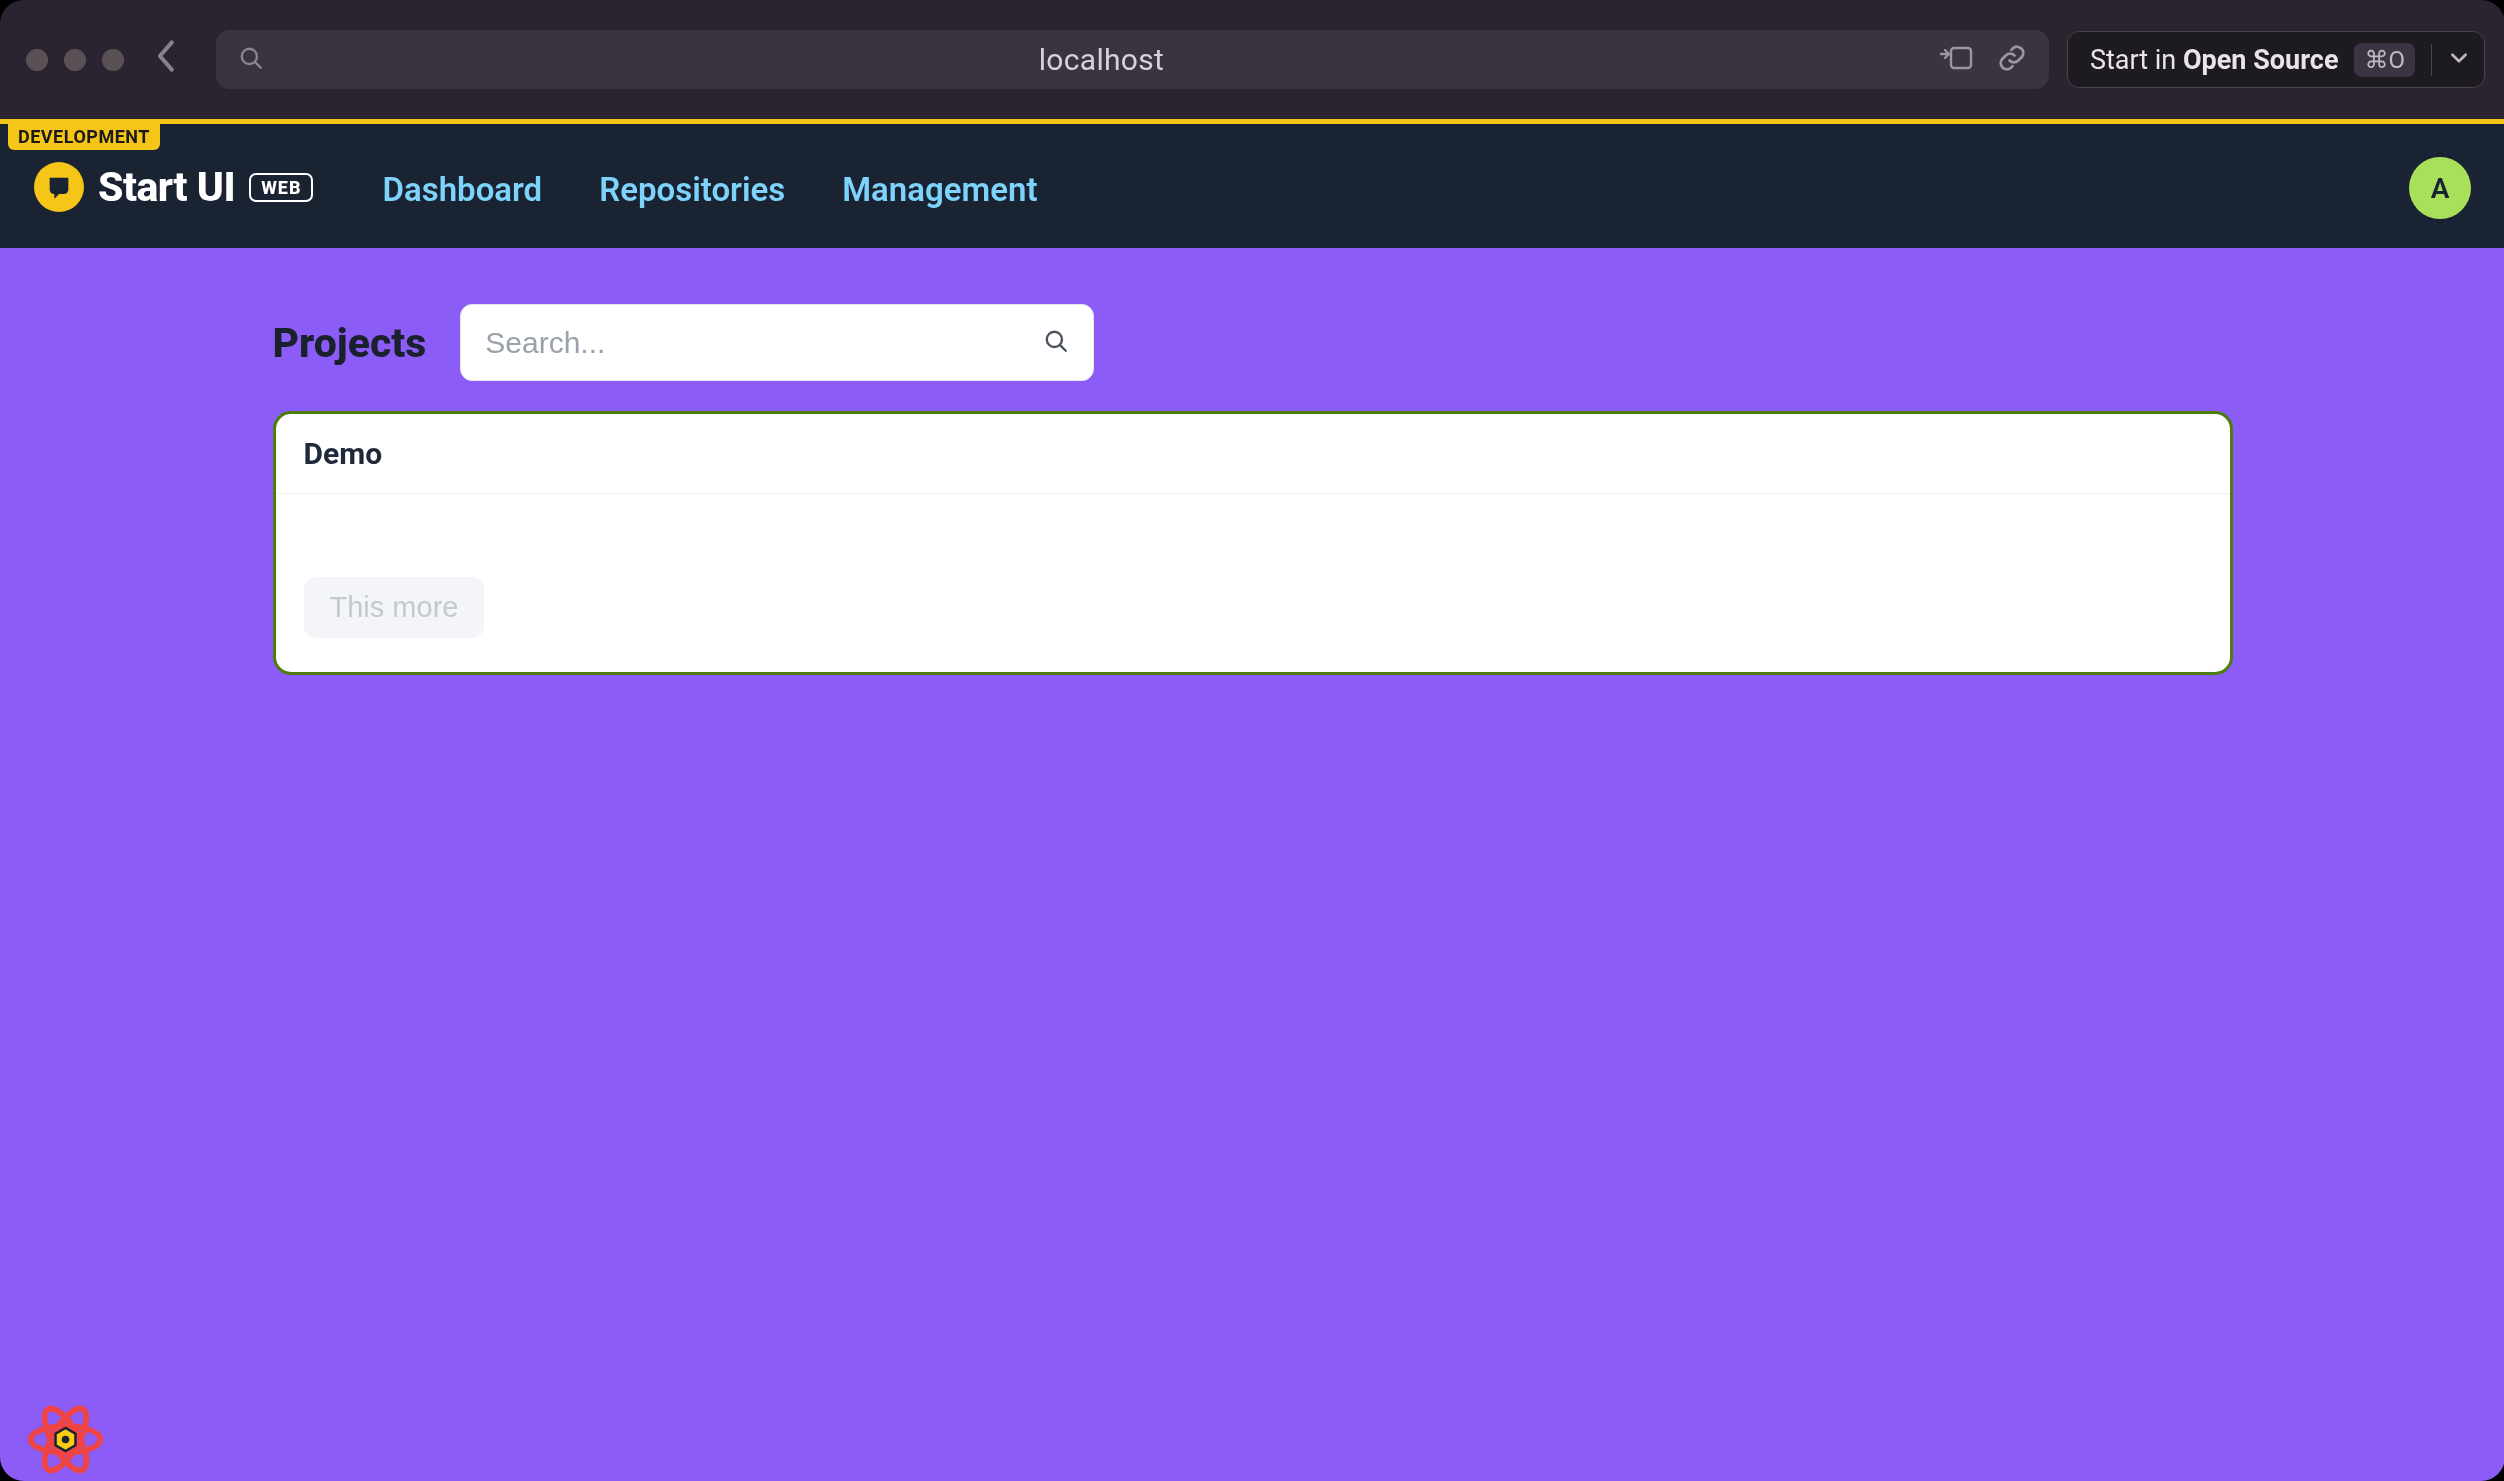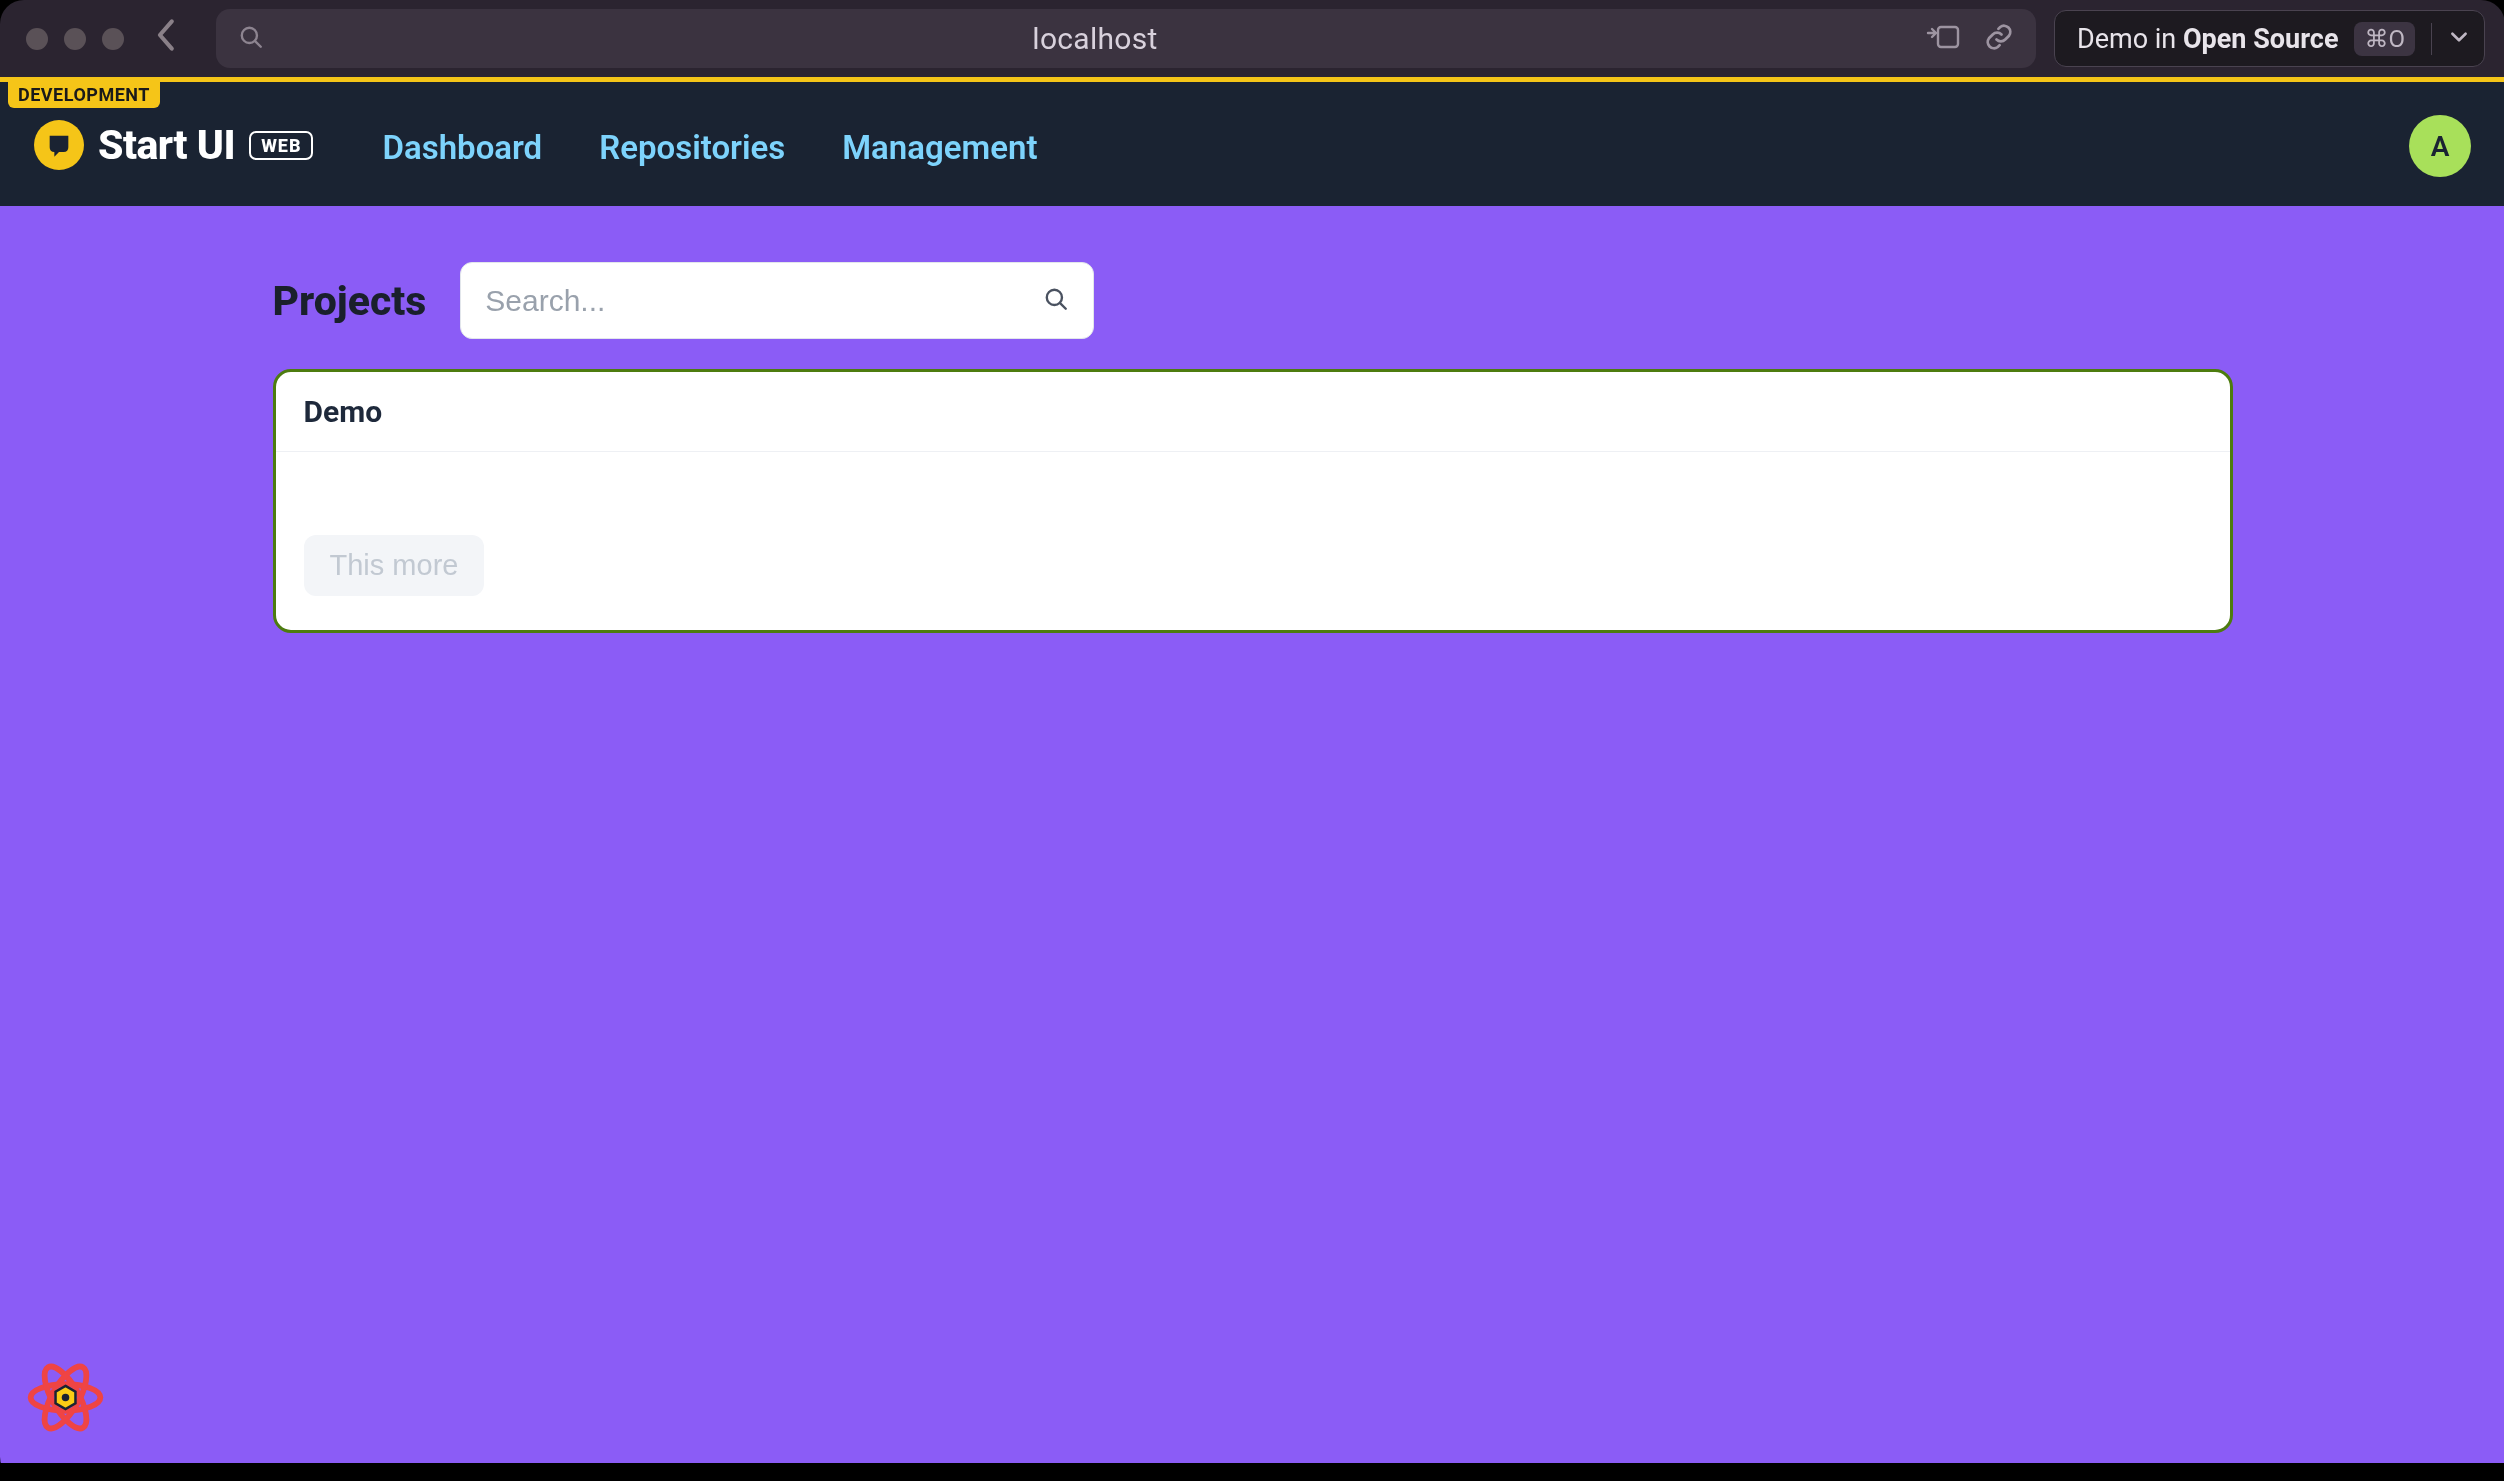--- a/index.html
+++ b/index.html
@@ -13,21 +13,21 @@
 .window-frame {
   width: 100%;
   height: 100%;
   background: #000;
   border-radius: 24px;
   overflow: hidden;
   position: relative;
 }
 
 .browser-bar {
-  height: 77px;
+  height: 119px;
   background: #2b2430;
   display: flex;
   align-items: center;
   padding: 0 20px;
   gap: 18px;
   justify-content: flex-end;
 }
 .traffic-lights { display: flex; gap: 16px; margin-left: 6px; }
 .traffic-dot { width: 22px; height: 22px; border-radius: 50%; background: #5a5157; }
 .nav-back { color: #8a8088; font-size: 34px; padding: 0 12px; }
@@ -212,21 +212,21 @@
         <span>
           <svg width="30" height="30" viewBox="0 0 24 24" fill="none">
               <path d="M10 14a5 5 0 0 0 7 0l3-3a5 5 0 0 0-7-7l-1.5 1.5" stroke="currentColor" stroke-width="2.2" stroke-linecap="round"></path>
               <path d="M14 10a5 5 0 0 0-7 0l-3 3a5 5 0 0 0 7 7l1.5-1.5" stroke="currentColor" stroke-width="2.2" stroke-linecap="round"></path>
             </svg>
         </span>
       </span>
     </div>
     <div class="open-source-btn">
       <span>
-        <span>Demo in </span><span class="bold">Open Source</span>
+        <span>Start in </span><span class="bold">Open Source</span>
       </span>
       <span class="kbd">⌘O</span>
       <span class="sep"></span>
       <span class="chev">
         <svg width="22" height="22" viewBox="0 0 20 20" fill="none">
             <path d="M4 7 L10 13 L16 7" stroke="currentColor" stroke-width="2.4" stroke-linecap="round" stroke-linejoin="round"></path>
           </svg>
       </span>
     </div>
   </div>

